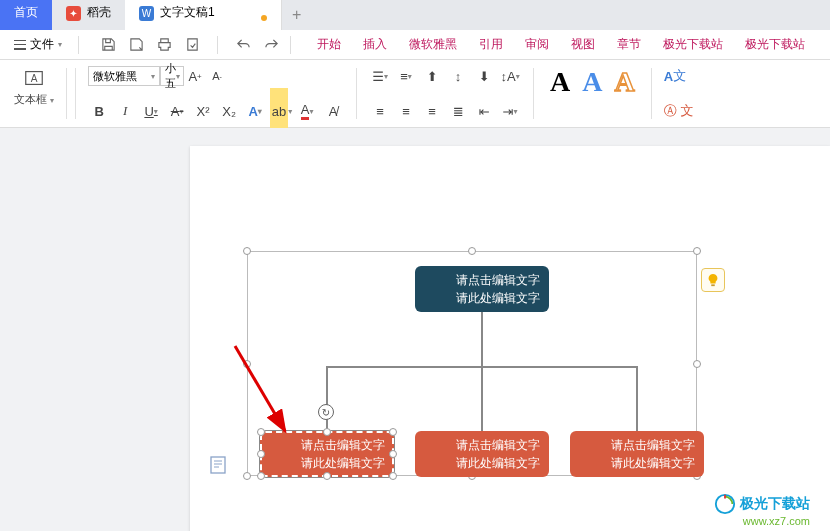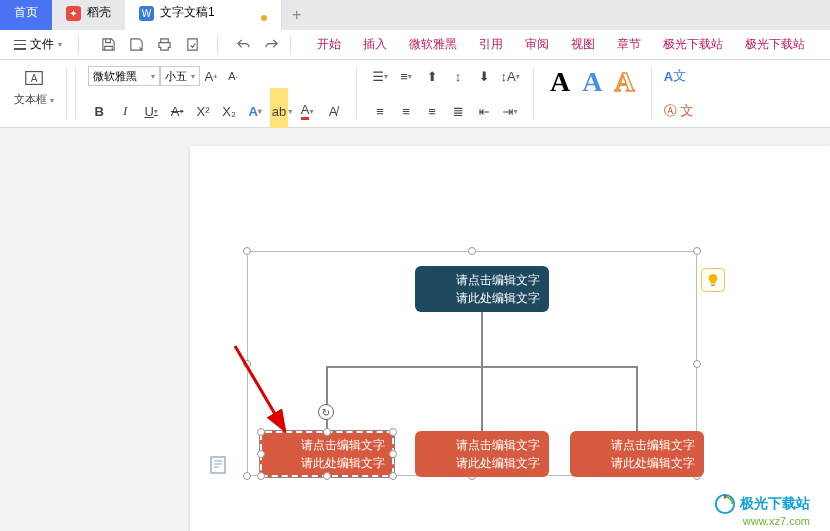--- a/index.html
+++ b/index.html
@@ -29,21 +29,21 @@
 
 .ribbon { height: 68px; border-bottom: 1px solid #ddd; display: flex; padding: 4px 8px; gap: 4px; }
 .ribbon-group { display: flex; flex-direction: column; align-items: center; justify-content: space-between; padding: 2px 6px; }
 .ribbon-divider { width: 1px; background: #e0e0e0; margin: 4px 2px; }
 .big-btn { font-size: 11px; color: #444; text-align: center; cursor: pointer; }
 .big-btn .ico { width: 24px; height: 24px; margin: 0 auto 2px; display: flex; align-items: center; justify-content: center; }
 .carets { font-size: 8px; color: #888; }
 
 .font-row { display: flex; align-items: center; gap: 0; margin-bottom: 4px; }
 .font-select { height: 20px; border: 1px solid #ccc; font-size: 11px; padding: 0 4px; background: #fff; display: flex; align-items: center; cursor: pointer; }
-.font-name { width: 72px; } .font-size { width: 40px; }
+.font-name { width: 72px; } .font-size { width: 24px; }
 .btn-row { display: flex; gap: 4px; align-items: center; }
 .sbtn { width: 22px; height: 20px; display: flex; align-items: center; justify-content: center; font-size: 13px; color: #444; cursor: pointer; border-radius: 2px; }
 
 .art-a { font-size: 28px; font-weight: bold; font-family: Georgia, serif; cursor: pointer; padding: 0 4px; }
 
 
 .canvas { position: absolute; top: 128px; left: 0; right: 0; bottom: 0; background: #f1f2f4; }
 .page { position: absolute; left: 190px; top: 18px; width: 640px; height: 400px; background: #fff; box-shadow: 0 1px 3px rgba(0,0,0,0.15); }
 .selection-box { position: absolute; left: 57px; top: 105px; width: 450px; height: 225px; border: 1px solid #bbb; }
 .sel-handle { position: absolute; width: 8px; height: 8px; background: #fff; border: 1px solid #999; border-radius: 50%; }

